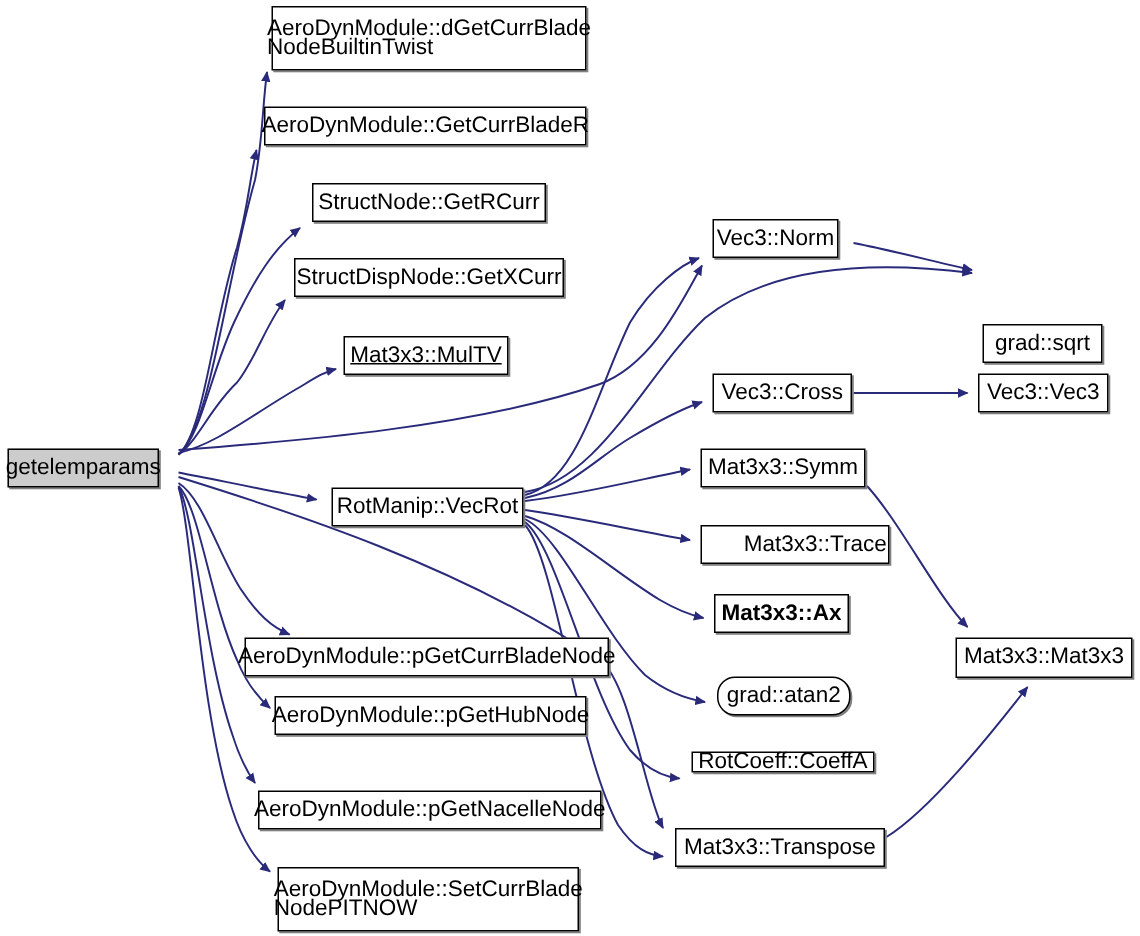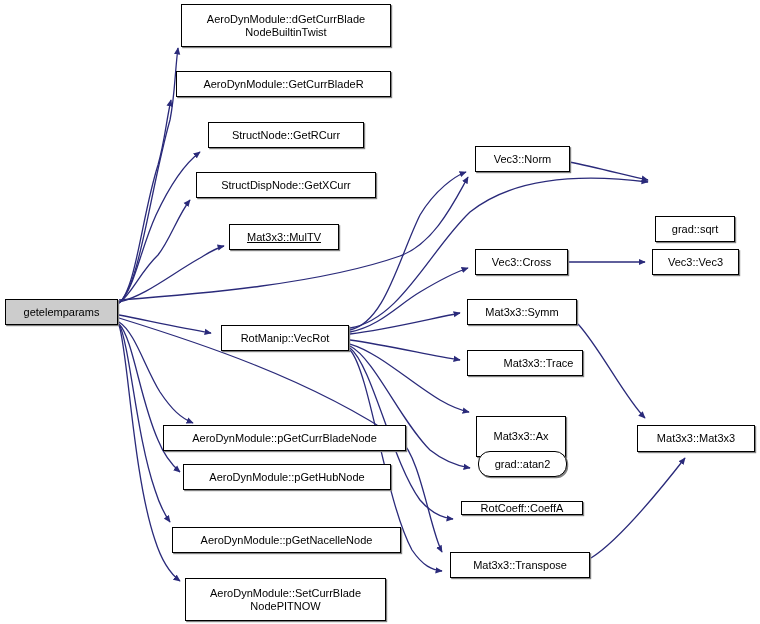--- a/index.html
+++ b/index.html
@@ -21,23 +21,23 @@
     top: 0;
     width: 760px;
     height: 624px;
   }
   .node {
     position: absolute;
     box-sizing: border-box;
     border: 1px solid #000000;
     background: #ffffff;
     color: #000000;
-    font-size: 11px;
+    font-size: 15px;
     line-height: 12.5px;
-    text-align: center;
+    text-align: left;
     display: flex;
     align-items: center;
     justify-content: center;
     letter-spacing: 0px;
     white-space: pre-line;
     box-shadow: 1.2px 1.2px 0 0 #808080;
     z-index: 5;
   }
   .node.root {
     background: #cccccc;
@@ -80,38 +80,38 @@
         <path d="M 350,348 C 372,365 392,462 420,500 C 432,514 443,518 453,519" fill="none" stroke="#2a2a7a" stroke-width="1.3" marker-end="url(#arrow)"></path>
         <path d="M 350,350 C 370,372 385,500 412,550 C 423,566 432,570 442,571" fill="none" stroke="#2a2a7a" stroke-width="1.3" marker-end="url(#arrow)"></path>
         <path d="M 350,328 C 400,320 430,250 470,212 C 520,172 600,176 648,182" fill="none" stroke="#2a2a7a" stroke-width="1.3" marker-end="url(#arrow)"></path>
         <path d="M 569,162 C 595,167 625,175 648,180" fill="none" stroke="#2a2a7a" stroke-width="1.3" marker-end="url(#arrow)"></path>
         <path d="M 569,262 C 595,262 620,262 645,262" fill="none" stroke="#2a2a7a" stroke-width="1.3" marker-end="url(#arrow)"></path>
         <path d="M 578,324 C 600,348 625,398 645,418" fill="none" stroke="#2a2a7a" stroke-width="1.3" marker-end="url(#arrow)"></path>
         <path d="M 591,558 C 620,540 660,490 685,458" fill="none" stroke="#2a2a7a" stroke-width="1.3" marker-end="url(#arrow)"></path>
       </g>
   </svg>
   <div id="node-layer">
-      <div class="node root" style="left: 5px; top: 299px; width: 113px; height: 26px;"><span class="node-label">getelemparams</span></div>
+      <div class="node root" style="left: 5px; top: 299px; width: 101px; height: 26px;"><span class="node-label">getelemparams</span></div>
       <div class="node" style="left: 181px; top: 4px; width: 210px; height: 43px;"><span class="node-label">AeroDynModule::dGetCurrBlade
 NodeBuiltinTwist</span></div>
       <div class="node" style="left: 176px; top: 71px; width: 215px; height: 26px;"><span class="node-label">AeroDynModule::GetCurrBladeR</span></div>
       <div class="node" style="left: 208px; top: 122px; width: 156px; height: 26px;"><span class="node-label">StructNode::GetRCurr</span></div>
       <div class="node" style="left: 196px; top: 172px; width: 180px; height: 26px;"><span class="node-label">StructDispNode::GetXCurr</span></div>
       <div class="node" style="left: 229px; top: 224px; width: 110px; height: 26px; text-decoration: underline;"><span class="node-label">Mat3x3::MulTV</span></div>
       <div class="node" style="left: 221px; top: 325px; width: 128px; height: 26px;"><span class="node-label">RotManip::VecRot</span></div>
       <div class="node" style="left: 163px; top: 425px; width: 243px; height: 26px;"><span class="node-label">AeroDynModule::pGetCurrBladeNode</span></div>
       <div class="node" style="left: 183px; top: 464px; width: 208px; height: 26px;"><span class="node-label">AeroDynModule::pGetHubNode</span></div>
       <div class="node" style="left: 172px; top: 527px; width: 229px; height: 26px;"><span class="node-label">AeroDynModule::pGetNacelleNode</span></div>
       <div class="node" style="left: 185px; top: 578px; width: 201px; height: 43px;"><span class="node-label">AeroDynModule::SetCurrBlade
 NodePITNOW</span></div>
-      <div class="node" style="left: 475px; top: 146px; width: 95px; height: 26px;"><span class="node-label">Vec3::Norm</span></div>
+      <div class="node" style="left: 475px; top: 146px; width: 84px; height: 26px;"><span class="node-label">Vec3::Norm</span></div>
       <div class="node" style="left: 475px; top: 249px; width: 93px; height: 26px;"><span class="node-label">Vec3::Cross</span></div>
       <div class="node" style="left: 467px; top: 299px; width: 110px; height: 26px;"><span class="node-label">Mat3x3::Symm</span></div>
-      <div class="node" style="left: 467px; top: 350px; width: 116px; height: 26px; padding-left: 27px;"><span class="node-label">Mat3x3::Trace</span></div>
-      <div class="node" style="left: 476px; top: 416px; width: 90px; height: 41px;"><span class="node-label">Mat3x3::Ax</span></div>
+      <div class="node" style="left: 467px; top: 350px; width: 126px; height: 26px; padding-left: 27px;"><span class="node-label">Mat3x3::Trace</span></div>
+      <div class="node" style="left: 476px; top: 396px; width: 90px; height: 26px; font-weight: bold;"><span class="node-label">Mat3x3::Ax</span></div>
       <div class="node" style="left: 478px; top: 451px; width: 89px; height: 26px; border-radius: 12px;"><span class="node-label">grad::atan2</span></div>
       <div class="node" style="left: 461px; top: 501px; width: 122px; height: 14px;"><span class="node-label">RotCoeff::CoeffA</span></div>
       <div class="node" style="left: 450px; top: 552px; width: 140px; height: 26px;"><span class="node-label">Mat3x3::Transpose</span></div>
       <div class="node" style="left: 655px; top: 172px; width: 80px; height: 26px; margin-top: 44px;"><span class="node-label">grad::sqrt</span></div>
       <div class="node" style="left: 652px; top: 249px; width: 87px; height: 26px;"><span class="node-label">Vec3::Vec3</span></div>
       <div class="node" style="left: 637px; top: 425px; width: 118px; height: 27px;"><span class="node-label">Mat3x3::Mat3x3</span></div>
     </div>
 </div>
 
 </body></html>

